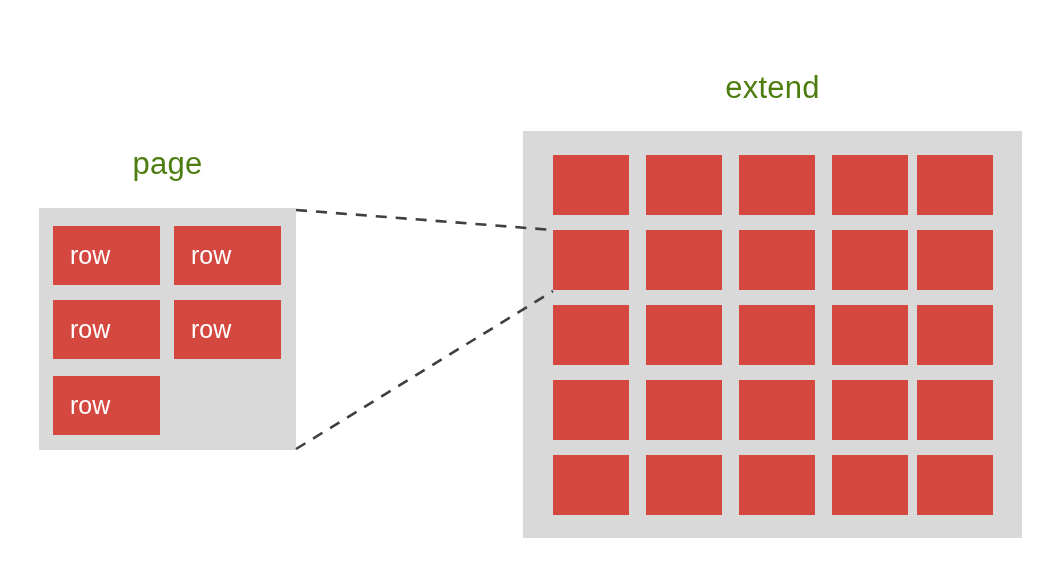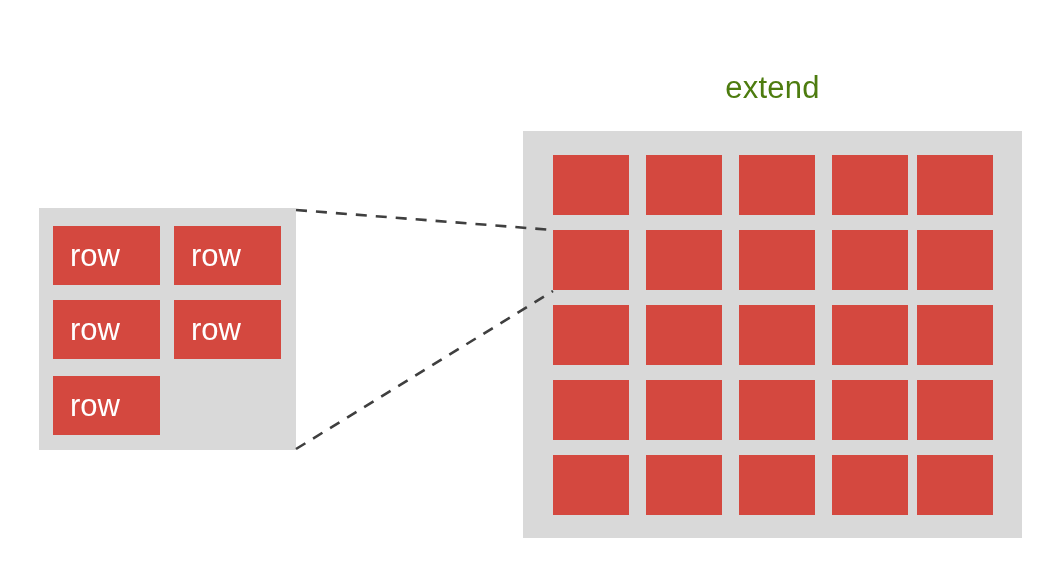--- a/index.html
+++ b/index.html
@@ -70,21 +70,21 @@
     height: 407px;
   }
 
   
   .row-cell {
     position: absolute;
     width: 107px;
     height: 59px;
     background: #d4483f;
     color: #ffffff;
-    font-size: 31px;
+    font-size: 25px;
     font-weight: 400;
     line-height: 59px;
     box-sizing: border-box;
     padding-left: 17px;
     white-space: nowrap;
     overflow: hidden;
   }
 
   
   .extend-cell {
@@ -92,20 +92,21 @@
     width: 76px;
     height: 60px;
     background: #d4483f;
   }
 </style>
 </head>
 <body>
 
 <div id="canvas">
 
+  <div class="group-label" id="page-label">page</div>
 
   <div class="panel" id="page-panel">
     <div class="row-cell" style="left:14px; top:18px;">row</div>
     <div class="row-cell" style="left:135px; top:18px;">row</div>
     <div class="row-cell" style="left:14px; top:92px;">row</div>
     <div class="row-cell" style="left:135px; top:92px;">row</div>
     <div class="row-cell" style="left:14px; top:168px;">row</div>
   </div>
 
   <div class="group-label" id="extend-label">extend</div>

